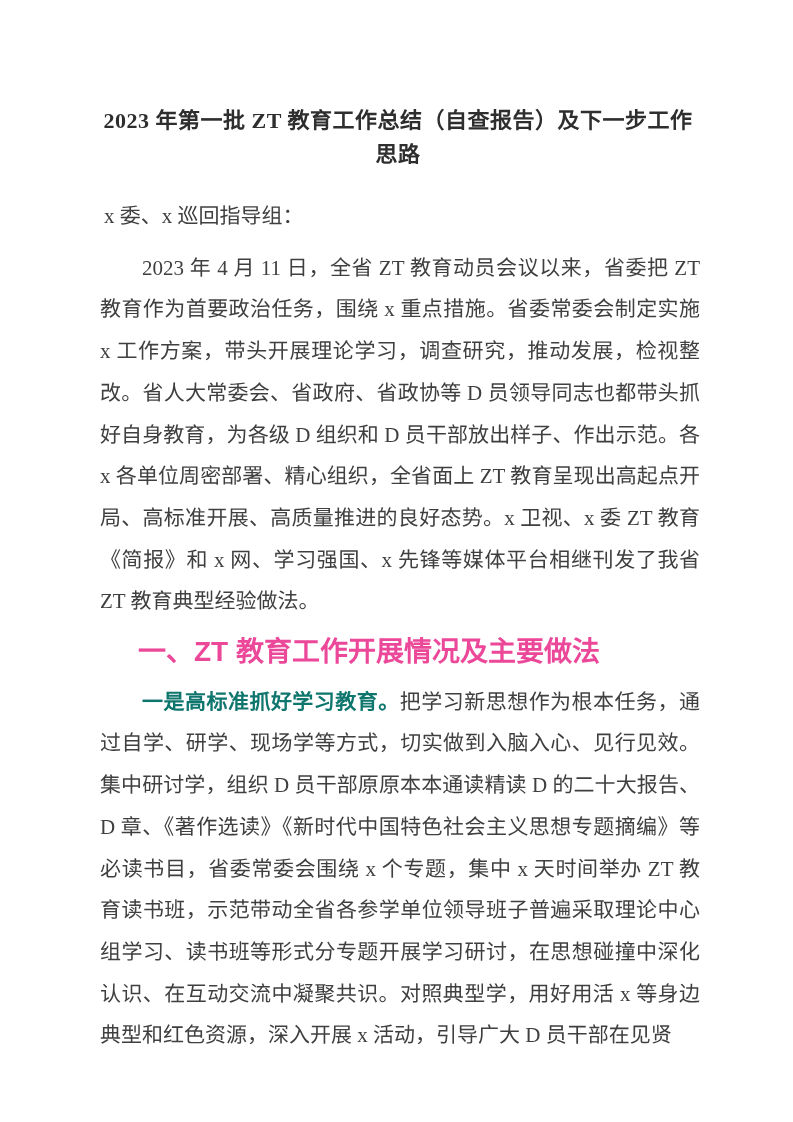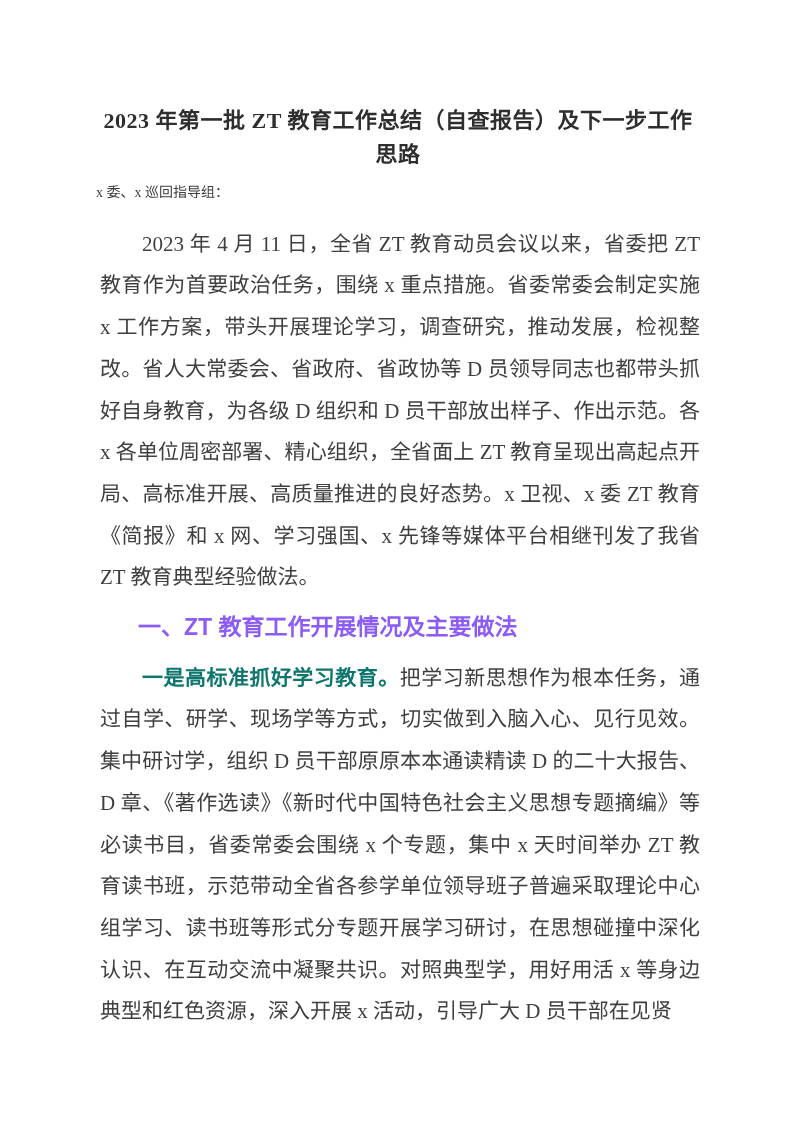--- a/index.html
+++ b/index.html
@@ -13,50 +13,50 @@
     height: 1122px;
     margin: 0 auto;
     background: #ffffff;
     box-sizing: border-box;
     padding: 104px 93px 0 96px;
     overflow: hidden;
     font-family: "Liberation Serif", "DejaVu Serif", serif;
     color: #3f3f3f;
   }
   .doc-title {
-    margin: 0 0 0 0;
+    margin: 0 0 24px 0;
     font-size: 22px;
     font-weight: 700;
     line-height: 34px;
     text-align: center;
     color: #2e2e2e;
     letter-spacing: 0.5px;
   }
   .salutation {
-    margin: 0 0 10px 0;
-    font-size: 14px;
+    margin: 0 0 10px 8px;
+    font-size: 21px;
     line-height: 41.7px;
     text-indent: 0;
   }
   .para {
     margin: 0 0 8px 4px;
     font-size: 21px;
     line-height: 41.7px;
     text-align: justify;
     text-justify: inter-ideograph;
     text-indent: 42px;
   }
   .section-heading {
     margin: 0 0 8px 0;
-    font-size: 23px;
+    font-size: 28px;
     font-weight: 700;
     line-height: 41.7px;
     text-indent: 42px;
     font-family: "Liberation Sans", "DejaVu Sans", sans-serif;
-    color: #8b5cf6;
+    color: #ec4899;
     text-align: left;
   }
   .bold-lead {
     font-weight: 700;
     font-family: "Liberation Sans", "DejaVu Sans", sans-serif;
     color: #0f766e;
   }
 </style>
 </head>
 <body>

